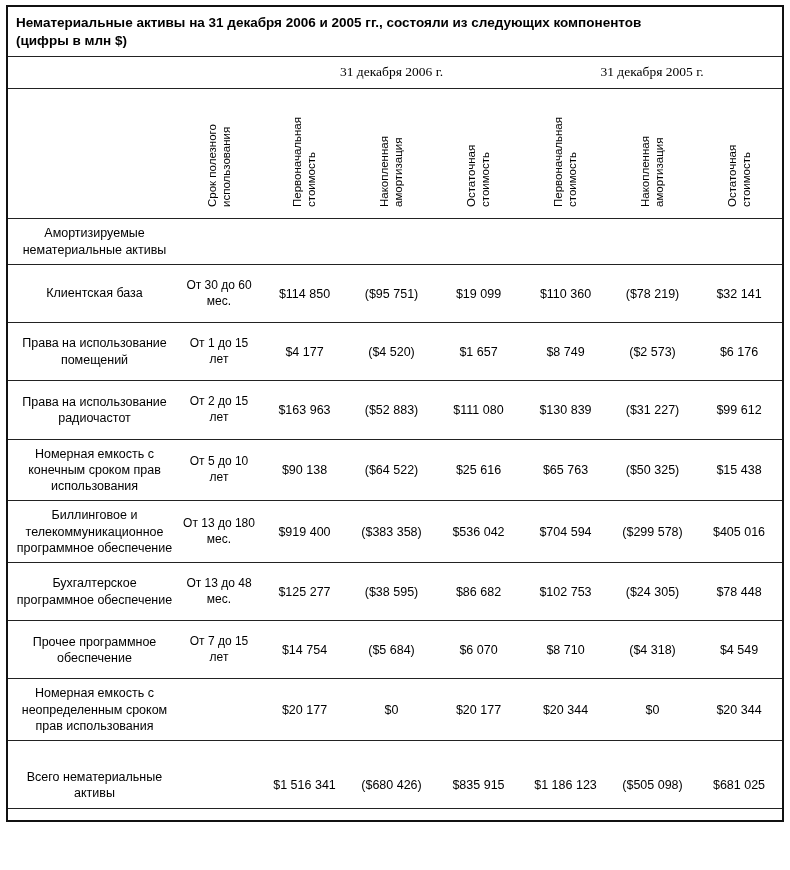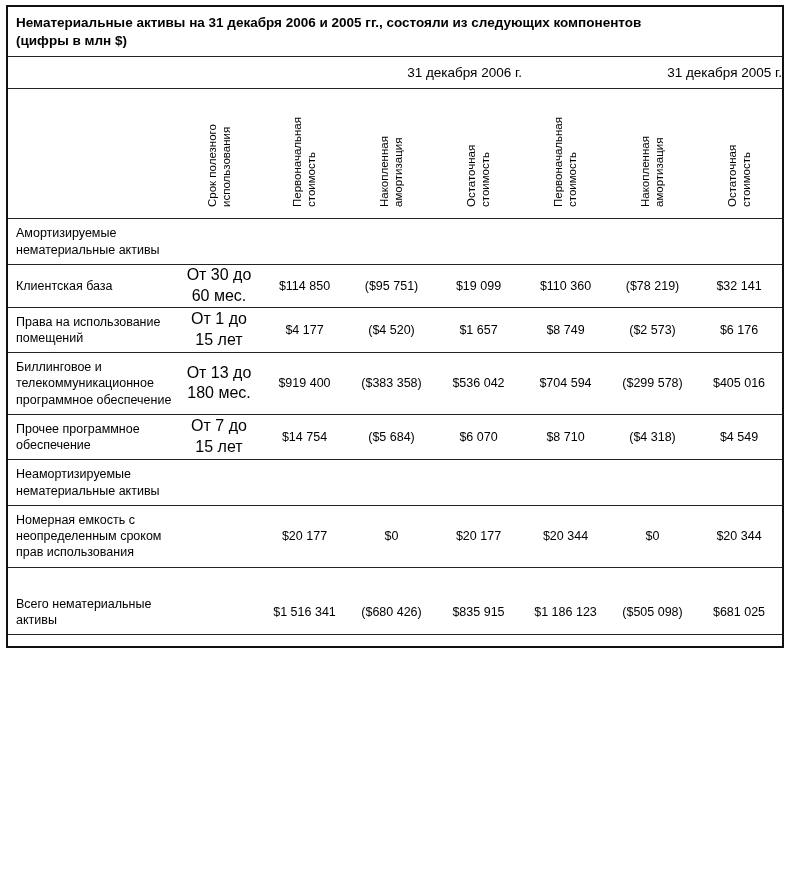--- a/index.html
+++ b/index.html
@@ -24,49 +24,50 @@
   col.c-num   { width: 87px; }
 
   td { vertical-align: middle; }
 
   tr.b > td { border-bottom: 1.5px solid #222; }
 
   .title-cell { padding: 7px 8px 6px 8px; }
   .title-line { font-size: 13.5px; font-weight: bold; line-height: 1.35; }
 
   .year-cell {
-    text-align: right;
+    text-align: center;
     font-size: 13.5px;
     padding: 6px 0 7px 0;
     height: 18px;
+    font-family: Liberation Serif, serif;
   }
 
   td.vh { text-align: center; vertical-align: bottom; padding: 6px 0 7px 0; }
   .vtext {
     display: inline-block;
     writing-mode: vertical-rl;
     transform: rotate(180deg);
     height: 112px;
     font-size: 11.5px;
     line-height: 1.25;
     text-align: left;
     white-space: normal;
   }
 
   td.lbl {
     font-size: 12.5px;
     line-height: 1.3;
     padding: 6px 4px 6px 8px;
-    text-align: left;
+    text-align: center;
   }
   td.term {
-    font-size: 16px;
+    font-size: 12px;
     line-height: 1.3;
     text-align: center;
-    padding: 0 4px;
+    padding: 13px 4px;
   }
   td.num {
     font-size: 12.5px;
     text-align: center;
     padding: 5px 1px;
     white-space: nowrap;
   }
   tr.sub td { padding-top: 5px; padding-bottom: 5px; }
   tr.spacer td { height: 20px; }
   tr.endspacer td { height: 9px; }
@@ -152,57 +153,77 @@
       <td class="lbl">Права на использование помещений</td>
       <td class="term">От 1 до 15 лет</td>
       <td class="num">$4 177</td>
       <td class="num">($4 520)</td>
       <td class="num">$1 657</td>
       <td class="num">$8 749</td>
       <td class="num">($2 573)</td>
       <td class="num">$6 176</td>
     </tr>
 
-
+    <tr class="b">
+      <td class="lbl">Права на использование радиочастот</td>
+      <td class="term">От 2 до 15 лет</td>
+      <td class="num">$163 963</td>
+      <td class="num">($52 883)</td>
+      <td class="num">$111 080</td>
+      <td class="num">$130 839</td>
+      <td class="num">($31 227)</td>
+      <td class="num">$99 612</td>
+    </tr>
+
+    <tr class="b">
+      <td class="lbl">Номерная емкость с конечным сроком прав использования</td>
+      <td class="term">От 5 до 10 лет</td>
+      <td class="num">$90 138</td>
+      <td class="num">($64 522)</td>
+      <td class="num">$25 616</td>
+      <td class="num">$65 763</td>
+      <td class="num">($50 325)</td>
+      <td class="num">$15 438</td>
+    </tr>
 
     <tr class="b">
       <td class="lbl">Биллинговое и телекоммуникационное программное обеспечение</td>
       <td class="term">От 13 до 180 мес.</td>
       <td class="num">$919 400</td>
       <td class="num">($383 358)</td>
       <td class="num">$536 042</td>
       <td class="num">$704 594</td>
       <td class="num">($299 578)</td>
       <td class="num">$405 016</td>
     </tr>
 
+    <tr class="b">
+      <td class="lbl">Бухгалтерское программное обеспечение</td>
+      <td class="term">От 13 до 48 мес.</td>
+      <td class="num">$125 277</td>
+      <td class="num">($38 595)</td>
+      <td class="num">$86 682</td>
+      <td class="num">$102 753</td>
+      <td class="num">($24 305)</td>
+      <td class="num">$78 448</td>
+    </tr>
 
 
     <tr class="b">
       <td class="lbl">Прочее программное обеспечение</td>
       <td class="term">От 7 до 15 лет</td>
       <td class="num">$14 754</td>
       <td class="num">($5 684)</td>
       <td class="num">$6 070</td>
       <td class="num">$8 710</td>
       <td class="num">($4 318)</td>
       <td class="num">$4 549</td>
     </tr>
 
 
-    <tr class="b">
-      <td class="lbl">Неамортизируемые нематериальные активы</td>
-      <td class="term"></td>
-      <td class="num"></td>
-      <td class="num"></td>
-      <td class="num"></td>
-      <td class="num"></td>
-      <td class="num"></td>
-      <td class="num"></td>
-    </tr>
 
     <tr class="b">
       <td class="lbl">Номерная емкость с неопределенным сроком прав использования</td>
       <td class="term"></td>
       <td class="num">$20 177</td>
       <td class="num">$0</td>
       <td class="num">$20 177</td>
       <td class="num">$20 344</td>
       <td class="num">$0</td>
       <td class="num">$20 344</td>

